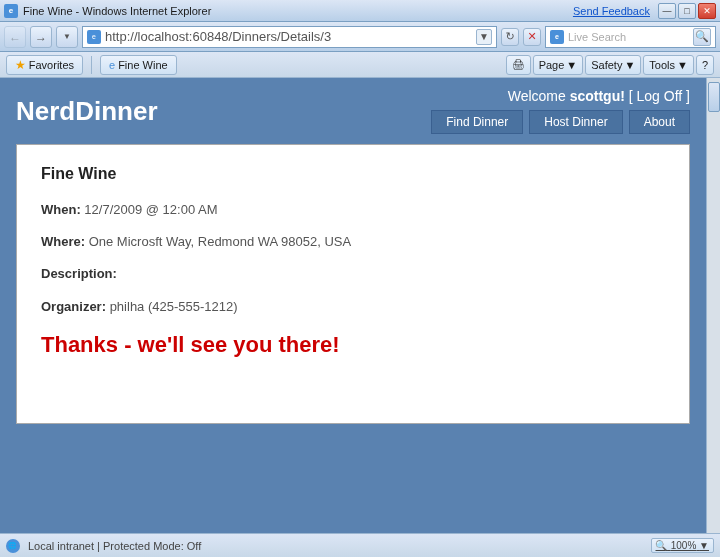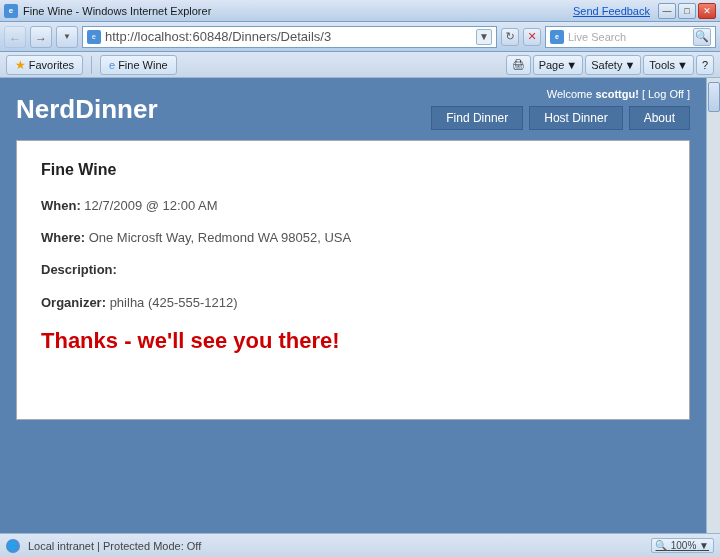--- a/index.html
+++ b/index.html
@@ -243,21 +243,21 @@
       color: white;
       letter-spacing: 0;
     }
     .header-right {
       display: flex;
       flex-direction: column;
       align-items: flex-end;
       gap: 6px;
     }
     .welcome-text {
-      font-size: 11px;
+      font-size: 14px;
       color: white;
     }
     .welcome-user { font-weight: bold; }
     .logoff-link {
       color: white;
       text-decoration: none;
       cursor: pointer;
     }
     .nav-links {
       display: flex;

